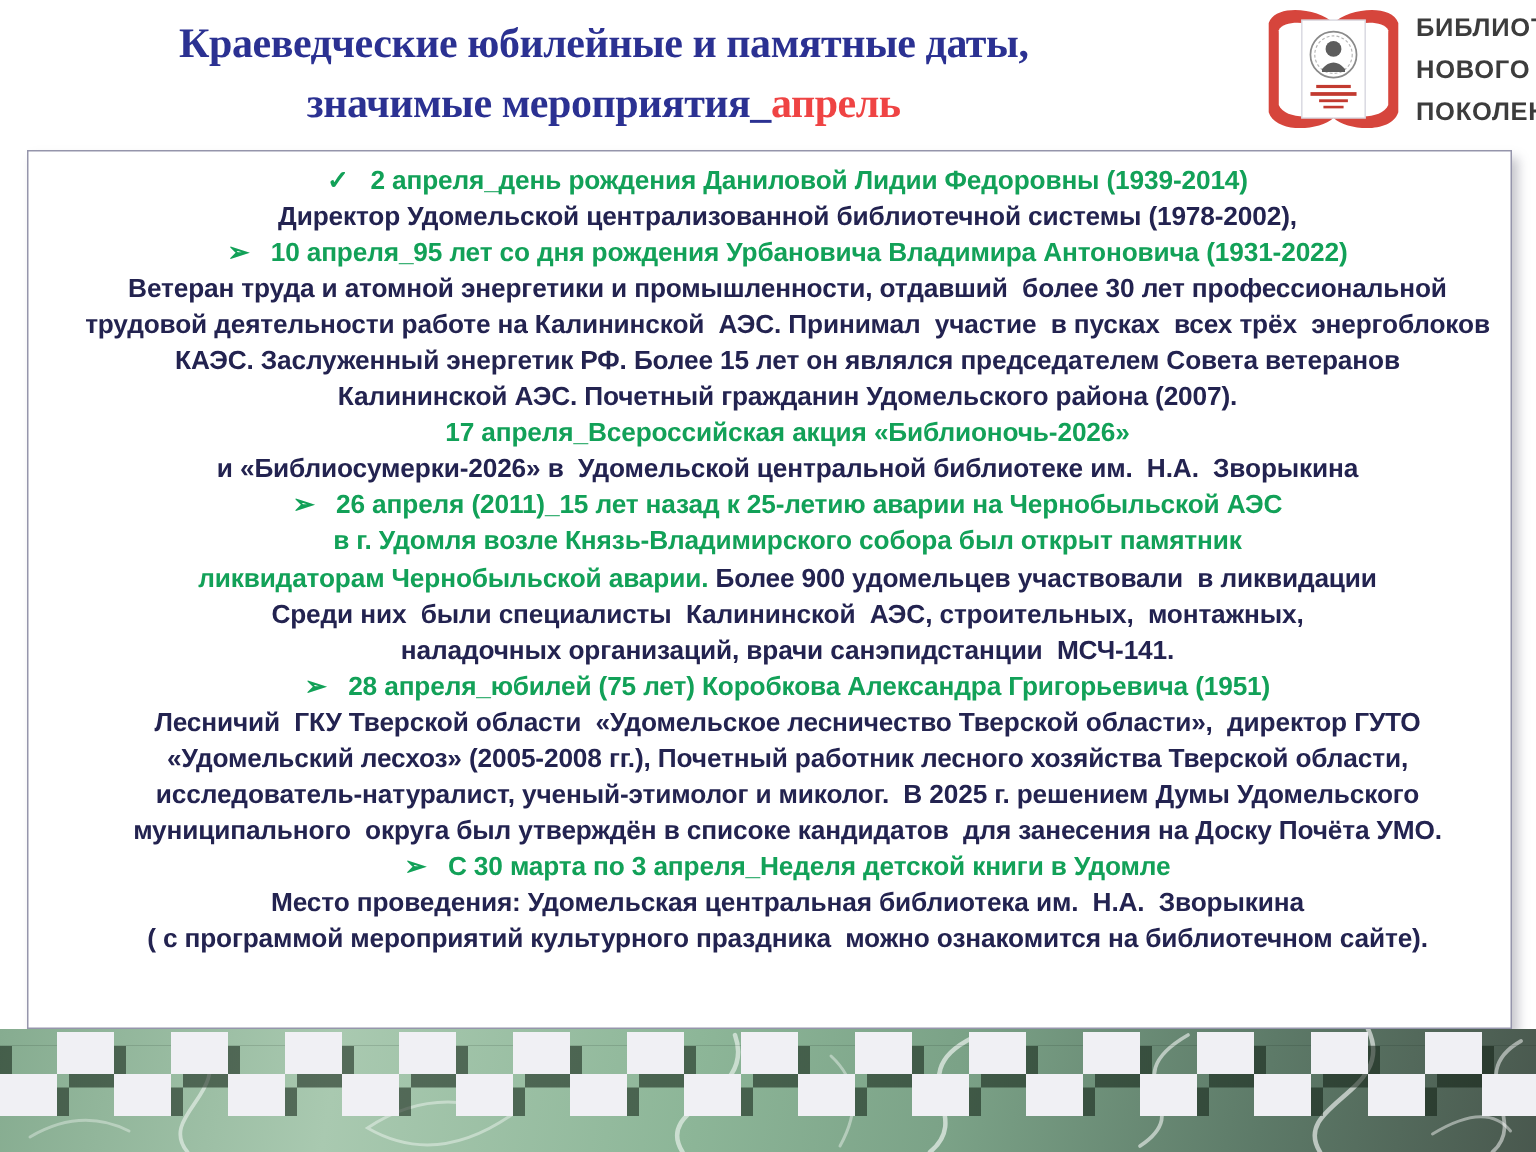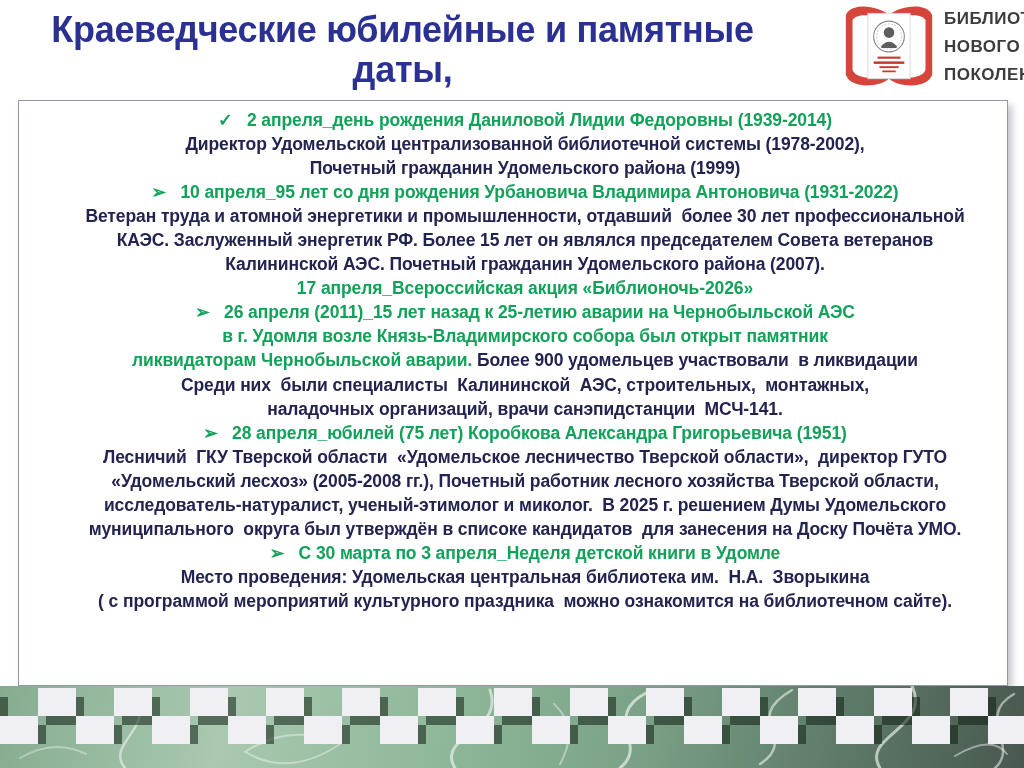--- a/index.html
+++ b/index.html
@@ -3,22 +3,23 @@
 <meta charset="utf-8">
 <style>
   html,body{margin:0;padding:0;background:#e9e9e9;}
   .slide{
     position:relative;width:1024px;height:768px;background:#ffffff;
     font-family:"Liberation Sans", sans-serif;overflow:hidden;
   }
   
   .title{
     position:absolute;top:10px;left:0;width:805px;text-align:center;
-    font-weight:bold;font-size:36px;line-height:40px;color:#2b3192;
+    font-weight:bold;font-size:28px;line-height:40px;color:#2b3192;
     letter-spacing:-0.3px;
+    font-family:Liberation Serif, serif;
   }
   .title .hl{color:#ef4444;}
   .logo{
     position:absolute;left:841px;top:4px;width:216px;height:86px;
     display:flex;align-items:center;gap:7px;
   }
   .logo-book{width:96px;height:86px;flex:0 0 auto;}
   .logo-text{
     font-weight:bold;font-size:17px;line-height:28px;color:#3c3c3c;
     letter-spacing:0.5px;white-space:nowrap;
@@ -84,26 +85,27 @@
       <div>БИБЛИОТЕКА</div>
       <div>НОВОГО</div>
       <div>ПОКОЛЕНИЯ</div>
     </div>
   </div>
 
   <div class="content-box">
     <div>
         <div class="line"><span class="green">✓   </span><span class="green">2 апреля_день рождения Даниловой Лидии Федоровны (1939-2014)</span></div>
         <div class="line"><span class="dark">Директор Удомельской централизованной библиотечной системы (1978-2002),</span></div>
-        <div class="line"><span class="dark">Почетный гражданин Удомельского района (1999)</span></div>
         <div class="line"><span class="green">➢   </span><span class="green">10 апреля_95 лет со дня рождения Урбановича Владимира Антоновича (1931-2022)</span></div>
         <div class="line"><span class="dark">Ветеран труда и атомной энергетики и промышленности, отдавший  более 30 лет профессиональной</span></div>
+        <div class="line"><span class="dark">трудовой деятельности работе на Калининской  АЭС. Принимал  участие  в пусках  всех трёх  энергоблоков</span></div>
         <div class="line"><span class="dark">КАЭС. Заслуженный энергетик РФ. Более 15 лет он являлся председателем Совета ветеранов</span></div>
         <div class="line"><span class="dark">Калининской АЭС. Почетный гражданин Удомельского района (2007).</span></div>
         <div class="line"><span class="green">17 апреля_Всероссийская акция «Библионочь-2026»</span></div>
+        <div class="line"><span class="dark">и «Библиосумерки-2026» в  Удомельской центральной библиотеке им.  Н.А.  Зворыкина</span></div>
         <div class="line"><span class="green">➢   </span><span class="green">26 апреля (2011)_15 лет назад к 25-летию аварии на Чернобыльской АЭС</span></div>
         <div class="line"><span class="green">в г. Удомля возле Князь-Владимирского собора был открыт памятник</span></div>
         <div class="line"><span class="green">ликвидаторам Чернобыльской аварии. </span><span class="dark">Более 900 удомельцев участвовали  в ликвидации</span></div>
         <div class="line"><span class="dark">Среди них  были специалисты  Калининской  АЭС, строительных,  монтажных,</span></div>
         <div class="line"><span class="dark">наладочных организаций, врачи санэпидстанции  МСЧ-141.</span></div>
         <div class="line"><span class="green">➢   </span><span class="green">28 апреля_юбилей (75 лет) Коробкова Александра Григорьевича (1951)</span></div>
         <div class="line"><span class="dark">Лесничий  ГКУ Тверской области  «Удомельское лесничество Тверской области»,  директор ГУТО</span></div>
         <div class="line"><span class="dark">«Удомельский лесхоз» (2005-2008 гг.), Почетный работник лесного хозяйства Тверской области,</span></div>
         <div class="line"><span class="dark">исследователь-натуралист, ученый-этимолог и миколог.  В 2025 г. решением Думы Удомельского</span></div>
         <div class="line"><span class="dark">муниципального  округа был утверждён в списоке кандидатов  для занесения на Доску Почёта УМО.</span></div>

